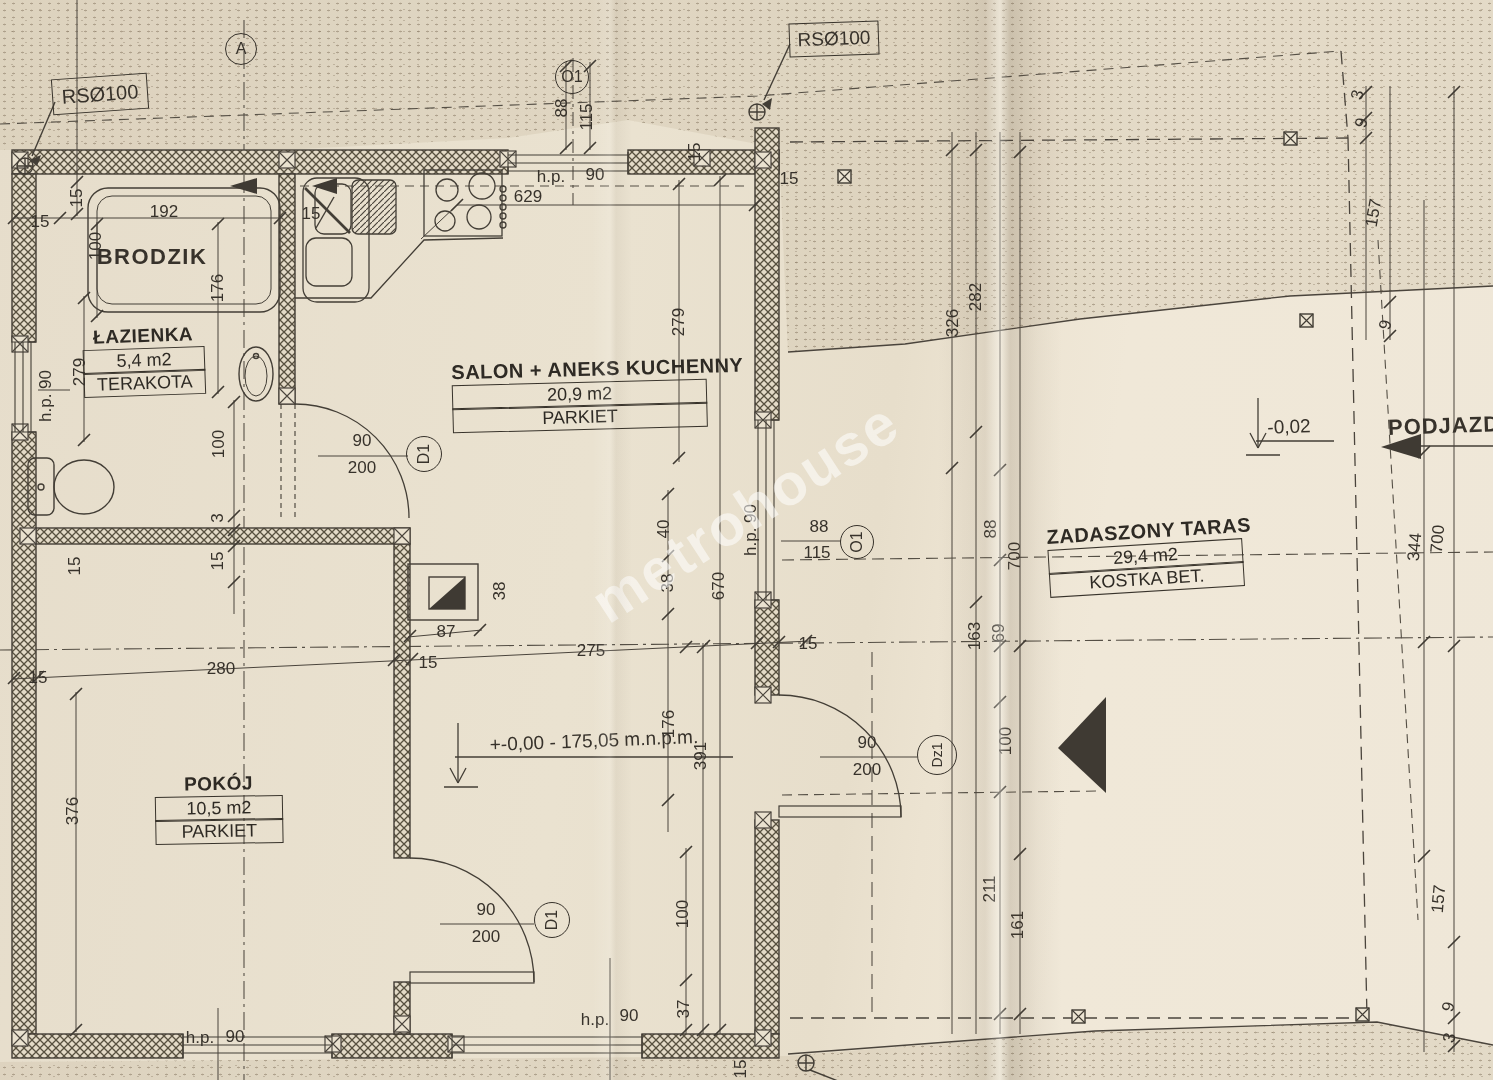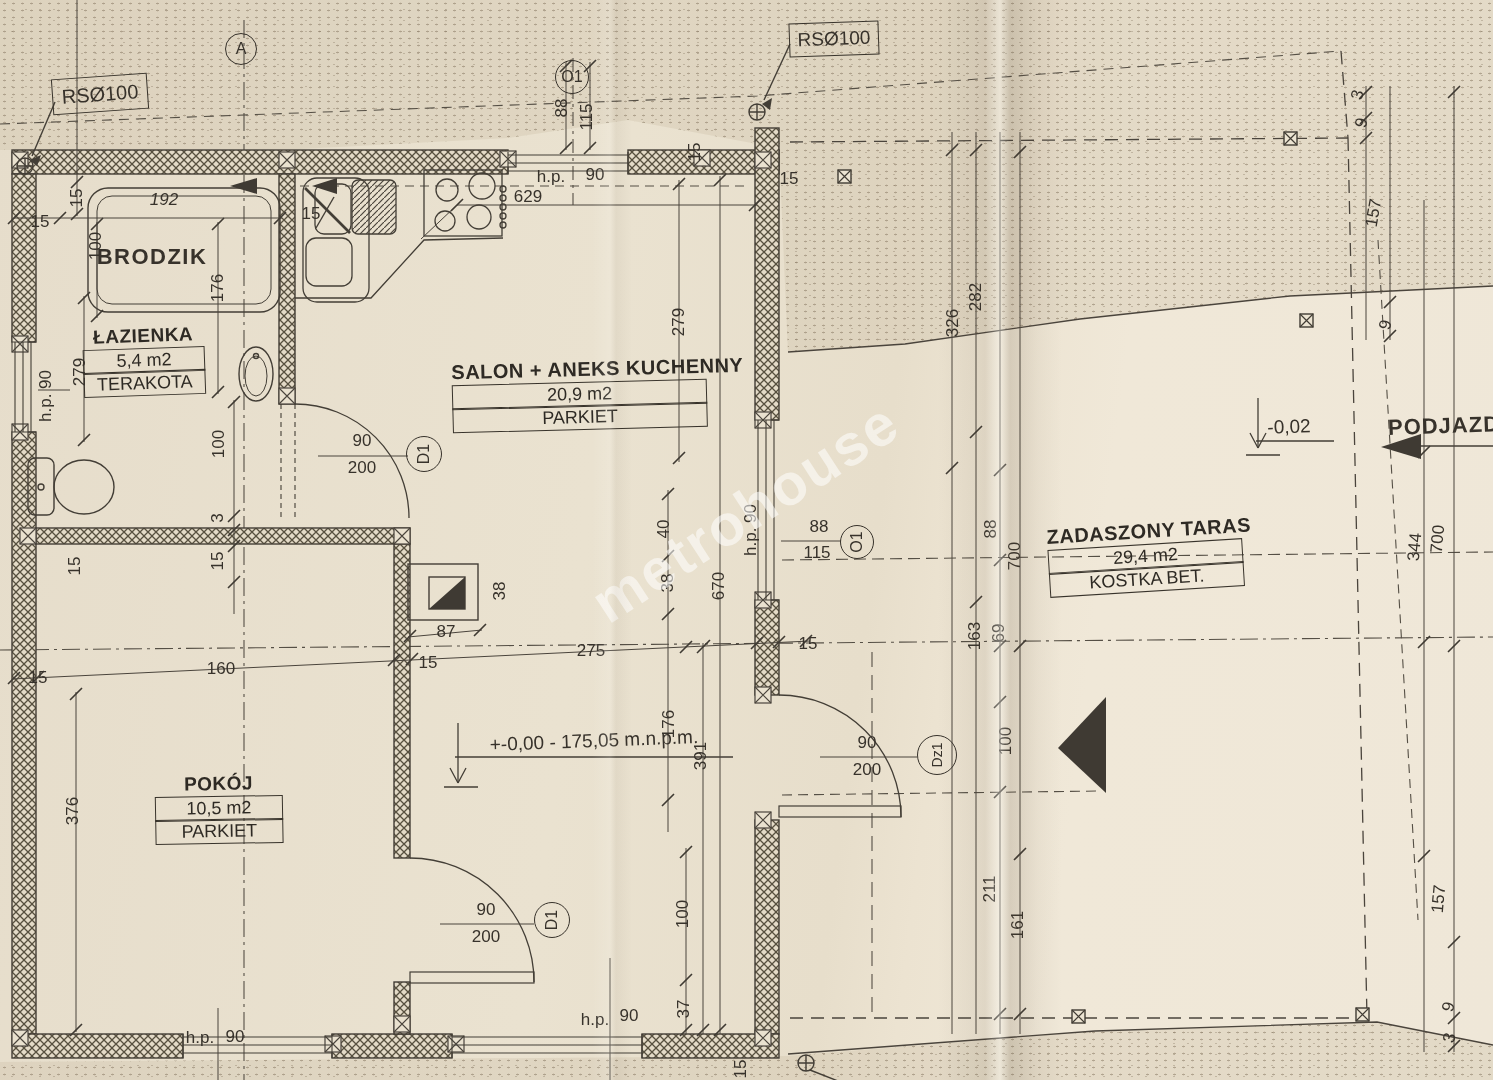--- a/index.html
+++ b/index.html
@@ -290,21 +290,21 @@
 
     <div class="plain" style="left:594px;top:741px;transform:translate(-50%,-50%) rotate(-2.2deg);font-size:19px;">+-0,00 - 175,05 m.n.p.m.</div>
 
     <div class="plain" style="left:1289px;top:427px;transform:translate(-50%,-50%) rotate(-2deg);font-size:19px;">-0,02</div>
 
     <div class="plain" style="left:1444px;top:426px;transform:translate(-50%,-50%) rotate(-2deg);font-size:22px;font-weight:bold;letter-spacing:1px;">PODJAZD</div>
 
     <div>
         <span class="dim" style="left: 40px; top: 222px; transform: translate(-50%, -50%) rotate(0deg);">15</span>
         <span class="dim" style="left: 77px; top: 198px; transform: translate(-50%, -50%) rotate(-90deg);">15</span>
-        <span class="dim" style="left: 164px; top: 200px; transform: translate(-50%, -50%) rotate(0deg); font-style: italic;">192</span>
+        <span class="dim" style="left: 164px; top: 212px; transform: translate(-50%, -50%) rotate(0deg);">192</span>
         <span class="dim" style="left: 96px; top: 246px; transform: translate(-50%, -50%) rotate(-90deg);">100</span>
         <span class="dim" style="left: 218px; top: 288px; transform: translate(-50%, -50%) rotate(-90deg);">176</span>
         <span class="dim" style="left: 311px; top: 214px; transform: translate(-50%, -50%) rotate(0deg);">15</span>
         <span class="dim" style="left: 80px; top: 372px; transform: translate(-50%, -50%) rotate(-90deg);">279</span>
         <span class="dim" style="left: 46px; top: 396px; transform: translate(-50%, -50%) rotate(-90deg);">h.p. 90</span>
         <span class="dim" style="left: 562px; top: 108px; transform: translate(-50%, -50%) rotate(-90deg);">88</span>
         <span class="dim" style="left: 587px; top: 117px; transform: translate(-50%, -50%) rotate(-90deg);">115</span>
         <span class="dim" style="left: 551px; top: 177px; transform: translate(-50%, -50%) rotate(0deg);">h.p.</span>
         <span class="dim" style="left: 595px; top: 175px; transform: translate(-50%, -50%) rotate(0deg);">90</span>
         <span class="dim" style="left: 528px; top: 197px; transform: translate(-50%, -50%) rotate(0deg);">629</span>
@@ -328,21 +328,21 @@
         <span class="dim" style="left: 999px; top: 633px; transform: translate(-50%, -50%) rotate(-90deg);">69</span>
         <span class="dim" style="left: 991px; top: 529px; transform: translate(-50%, -50%) rotate(-90deg);">88</span>
         <span class="dim" style="left: 1015px; top: 556px; transform: translate(-50%, -50%) rotate(-90deg);">700</span>
         <span class="dim" style="left: 1006px; top: 741px; transform: translate(-50%, -50%) rotate(-90deg);">100</span>
         <span class="dim" style="left: 990px; top: 889px; transform: translate(-50%, -50%) rotate(-90deg);">211</span>
         <span class="dim" style="left: 1018px; top: 925px; transform: translate(-50%, -50%) rotate(-90deg);">161</span>
         <span class="dim" style="left: 219px; top: 444px; transform: translate(-50%, -50%) rotate(-90deg);">100</span>
         <span class="dim" style="left: 218px; top: 518px; transform: translate(-50%, -50%) rotate(-90deg);">3</span>
         <span class="dim" style="left: 75px; top: 566px; transform: translate(-50%, -50%) rotate(-90deg);">15</span>
         <span class="dim" style="left: 218px; top: 561px; transform: translate(-50%, -50%) rotate(-90deg);">15</span>
-        <span class="dim" style="left: 221px; top: 669px; transform: translate(-50%, -50%) rotate(0deg);">160</span>
+        <span class="dim" style="left: 221px; top: 669px; transform: translate(-50%, -50%) rotate(0deg);">280</span>
         <span class="dim" style="left: 38px; top: 678px; transform: translate(-50%, -50%) rotate(0deg);">15</span>
         <span class="dim" style="left: 446px; top: 632px; transform: translate(-50%, -50%) rotate(0deg);">87</span>
         <span class="dim" style="left: 428px; top: 663px; transform: translate(-50%, -50%) rotate(0deg);">15</span>
         <span class="dim" style="left: 500px; top: 591px; transform: translate(-50%, -50%) rotate(-90deg);">38</span>
         <span class="dim" style="left: 591px; top: 651px; transform: translate(-50%, -50%) rotate(0deg);">275</span>
         <span class="dim" style="left: 669px; top: 724px; transform: translate(-50%, -50%) rotate(-90deg);">176</span>
         <span class="dim" style="left: 701px; top: 756px; transform: translate(-50%, -50%) rotate(-90deg);">391</span>
         <span class="dim" style="left: 683px; top: 914px; transform: translate(-50%, -50%) rotate(-90deg);">100</span>
         <span class="dim" style="left: 684px; top: 1009px; transform: translate(-50%, -50%) rotate(-90deg);">37</span>
         <span class="dim" style="left: 73px; top: 811px; transform: translate(-50%, -50%) rotate(-90deg);">376</span>

